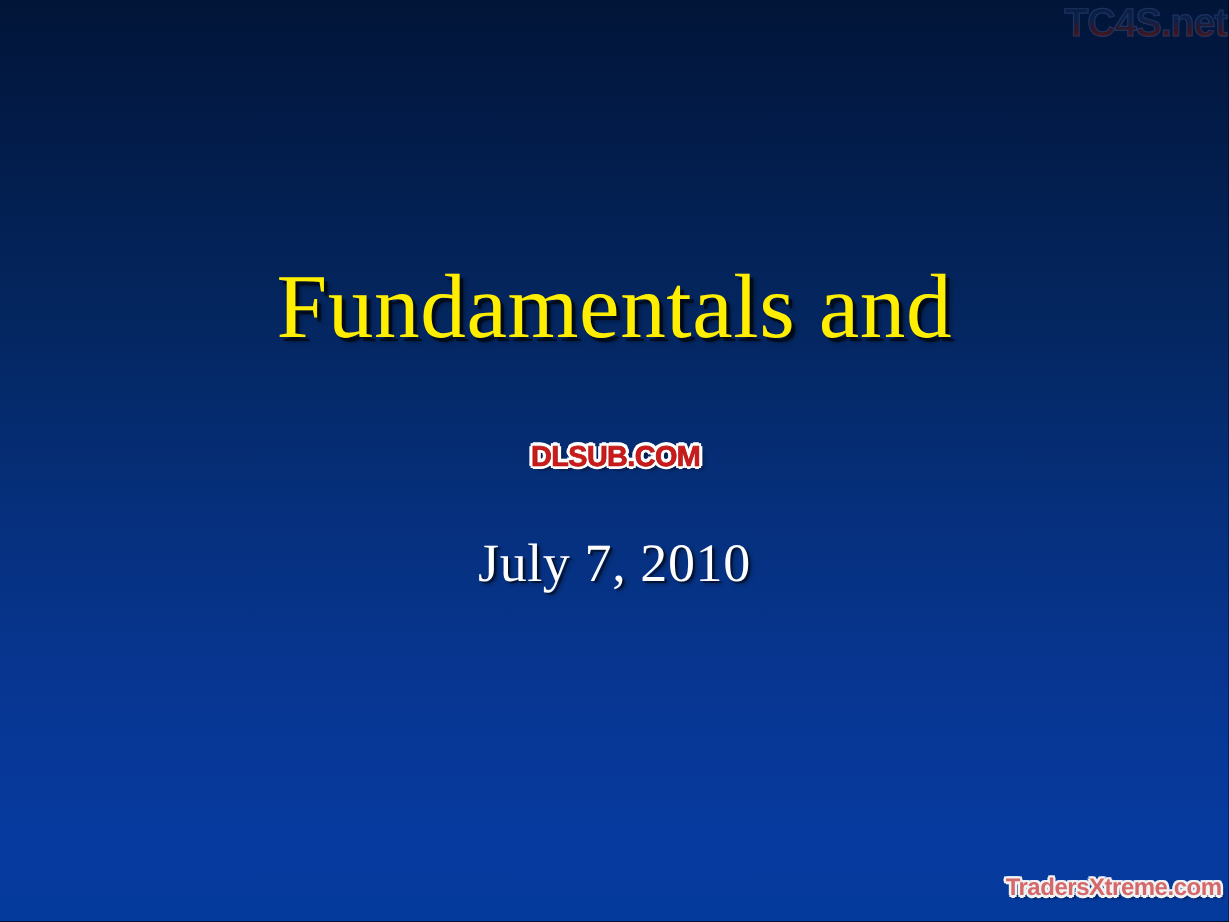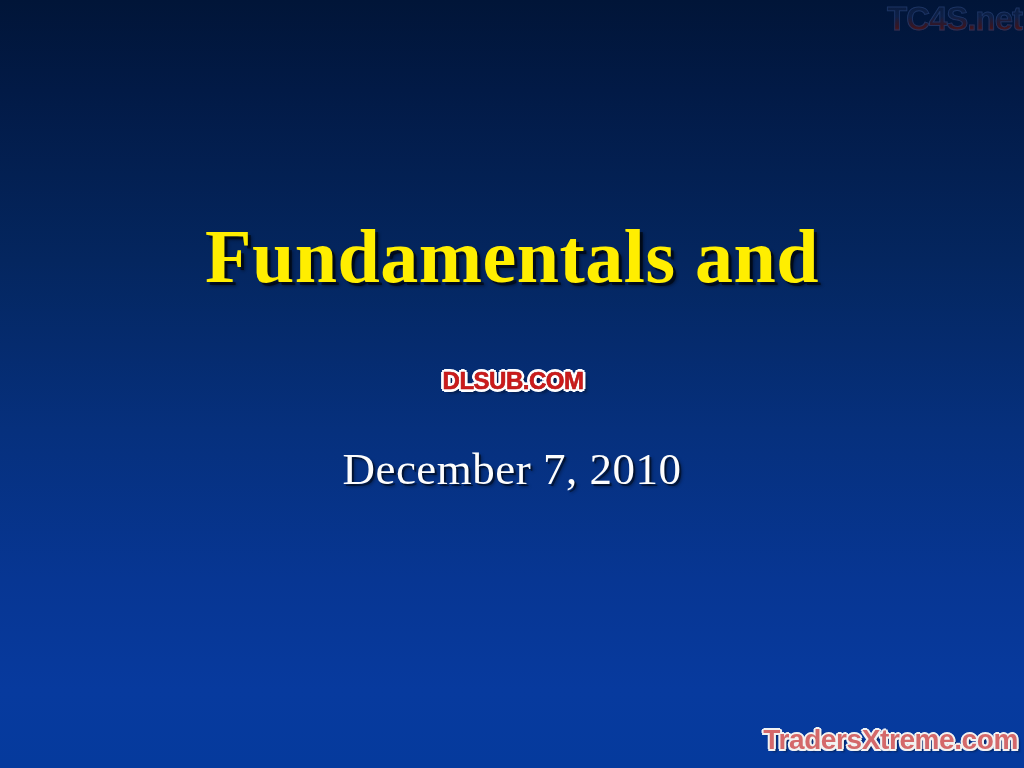--- a/index.html
+++ b/index.html
@@ -32,21 +32,21 @@
     left: 0;
     top: 204px;
     width: 1024px;
     text-align: center;
   }
 
   .title-line {
     display: block;
     color: #ffee00;
     font-family: "Liberation Serif", serif;
-    font-weight: bold;
+    font-weight: normal;
     font-size: 76px;
     line-height: 104px;
     letter-spacing: 0.5px;
     text-shadow:
        3px 3px 0px rgba(0,0,0,0.55),
        4px 4px 3px rgba(0,0,0,0.40);
     white-space: nowrap;
     text-align: center;
   }
 
@@ -142,21 +142,21 @@
     bottom: 12px;
     height: 32px;
     display: flex;
     align-items: center;
     justify-content: flex-end;
   }
 
   #traders-watermark .wm-text {
     font-family: "Liberation Sans", sans-serif;
     font-weight: bold;
-    font-size: 28px;
+    font-size: 20px;
     line-height: 30px;
     letter-spacing: -0.4px;
     color: #d4686a;
     white-space: nowrap;
     text-shadow:
       -1.5px -1.5px 0 #f2f2f2,
        1.5px -1.5px 0 #f2f2f2,
       -1.5px  1.5px 0 #f2f2f2,
        1.5px  1.5px 0 #f2f2f2,
       -2px  0px 0 #f2f2f2,
@@ -176,19 +176,19 @@
   </div>
 
   <div id="title-block">
     <span class="title-line">Fundamentals and</span>
   </div>
 
   <div id="dlsub-watermark">
     <span class="wm-text">DLSUB.COM</span>
   </div>
 
-  <div id="date-line">December 7, 2010</div>
+  <div id="date-line">July 7, 2010</div>
 
   <div id="traders-watermark">
     <span class="wm-text">TradersXtreme.com</span>
   </div>
 
 </div>
 
 </body></html>

